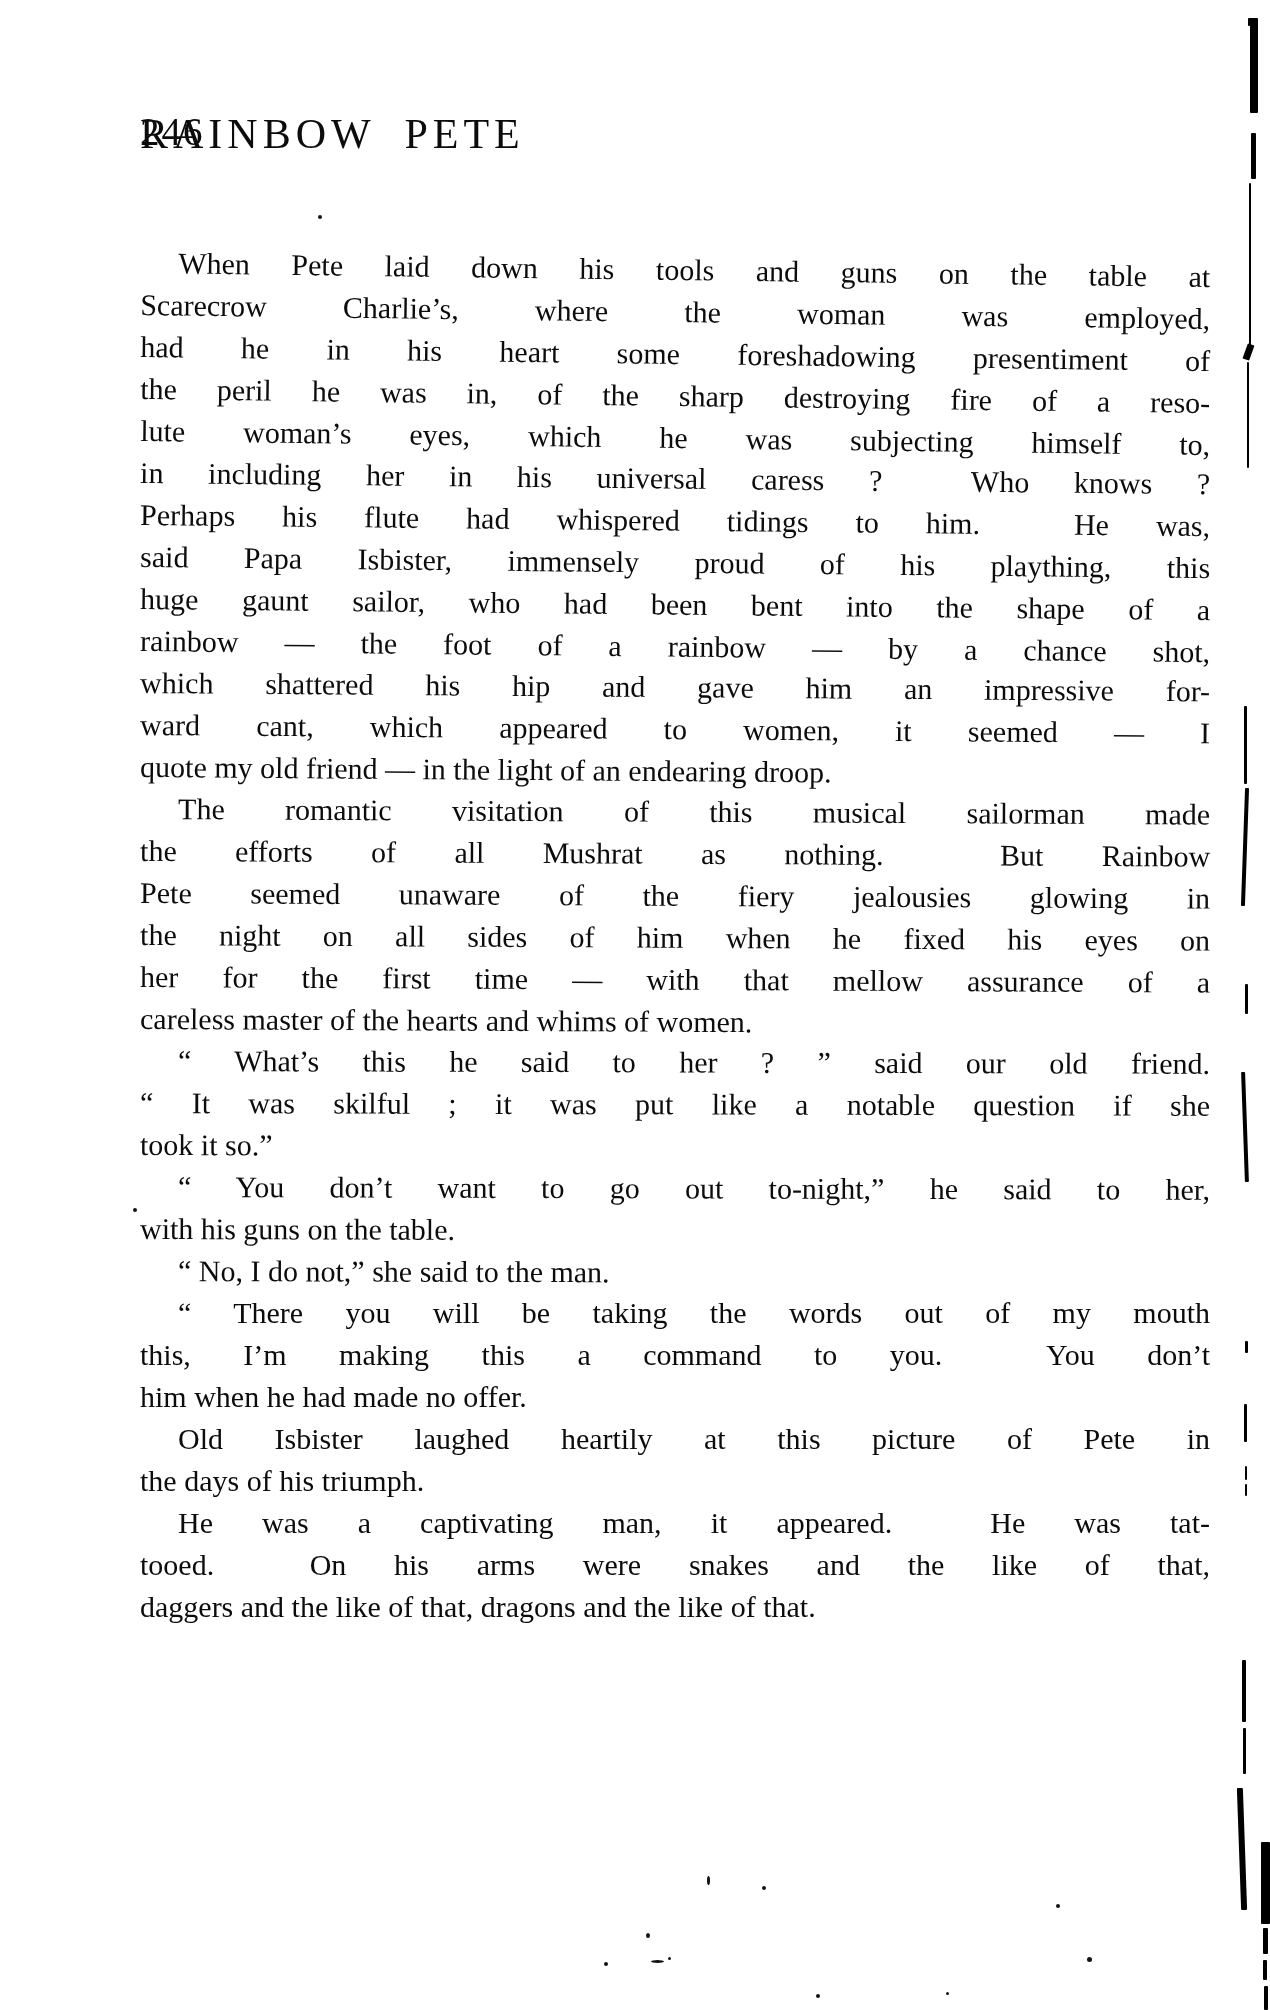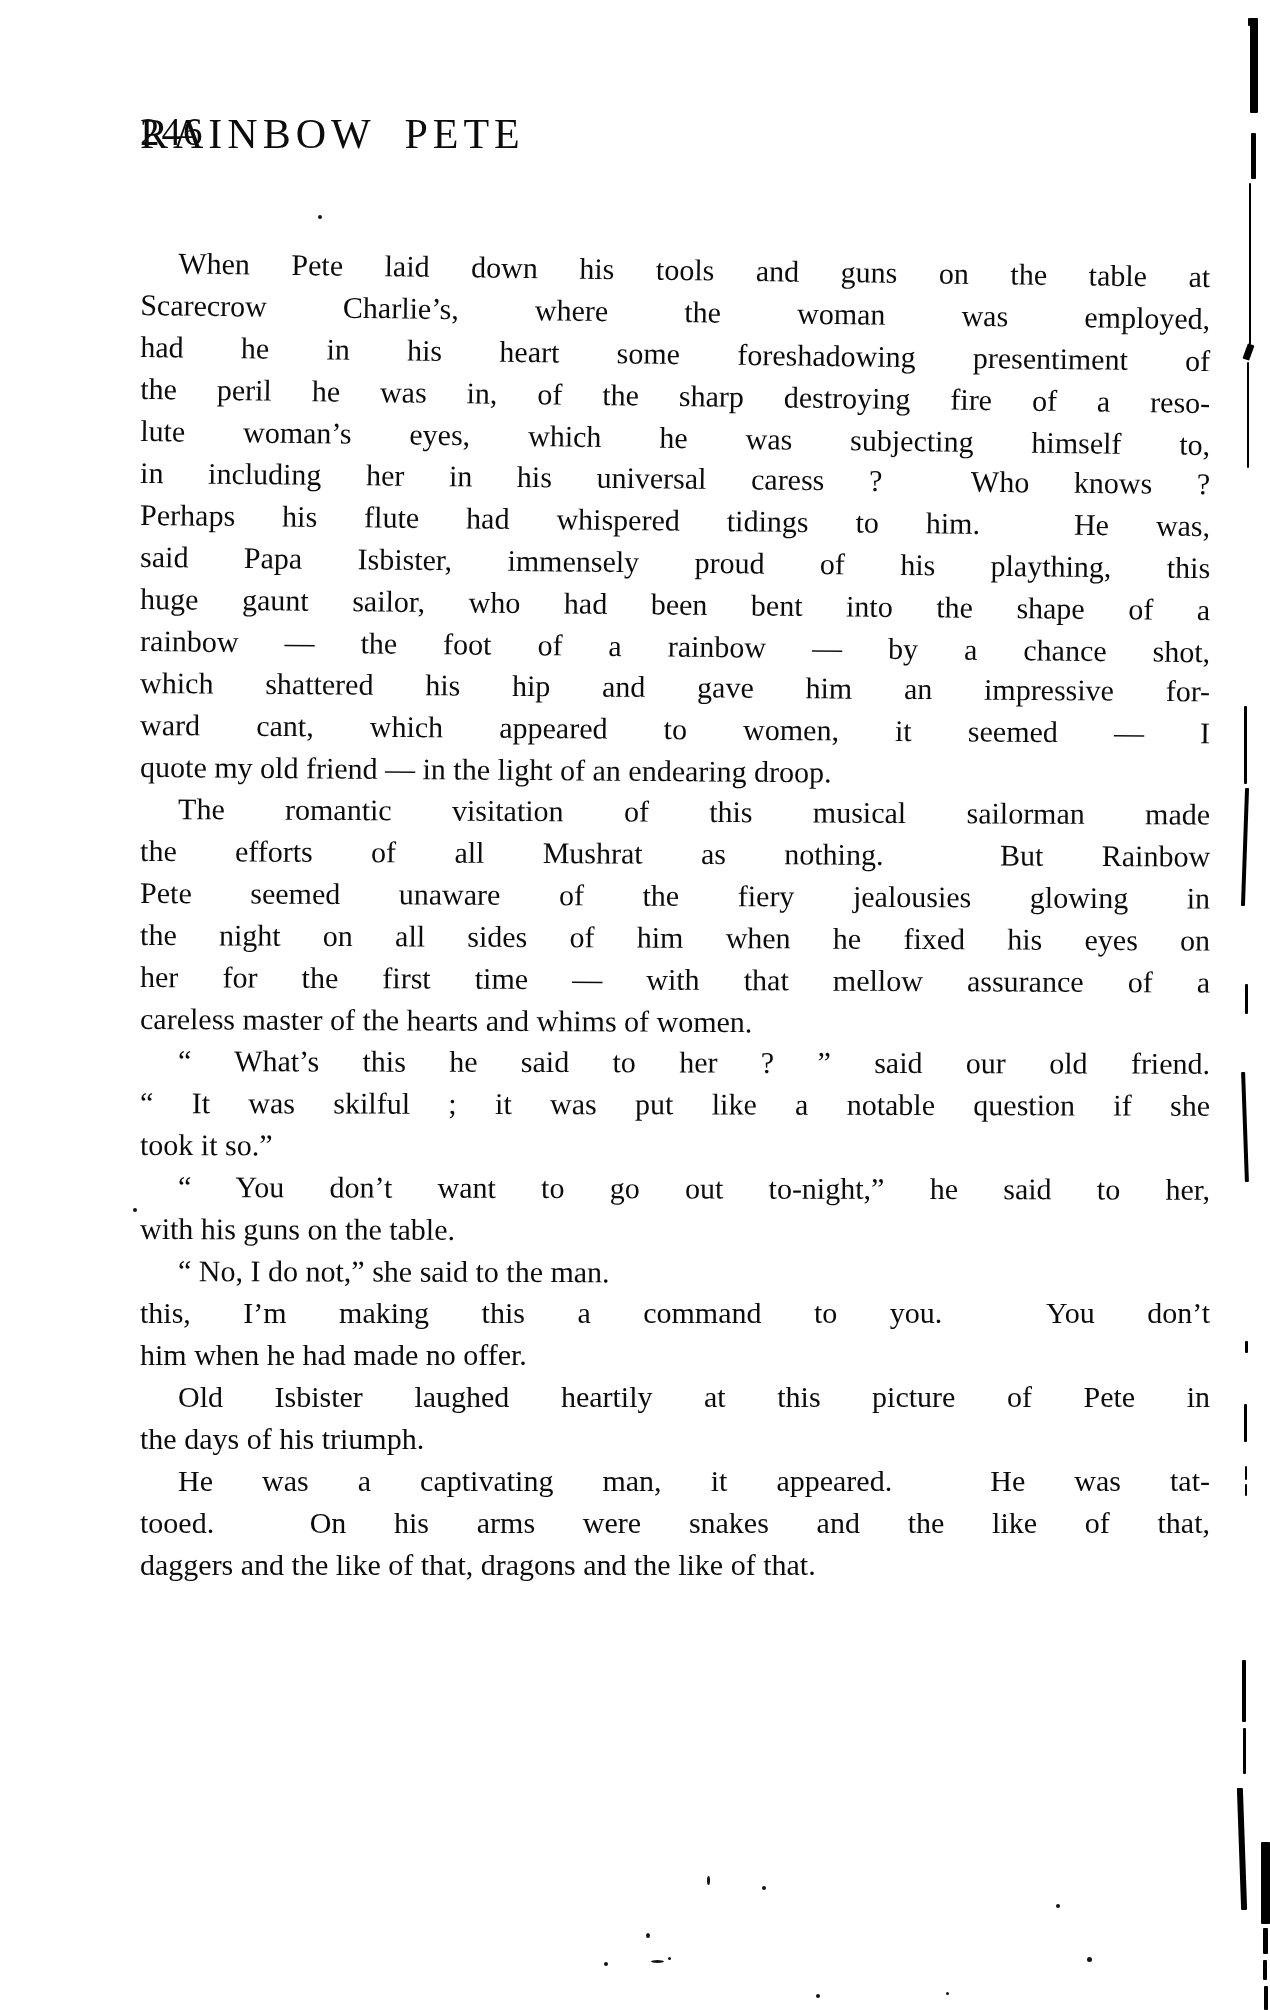--- a/index.html
+++ b/index.html
@@ -73,20 +73,21 @@
       <div class="line">Pete seemed unaware of the fiery jealousies glowing in</div>
       <div class="line">the night on all sides of him when he fixed his eyes on</div>
       <div class="line">her for the first time — with that mellow assurance of a</div>
       <div class="line last">careless master of the hearts and whims of women.</div>
       <div class="line indent">“ What’s this he said to her ? ” said our old friend.</div>
       <div class="line">“ It was skilful ; it was put like a notable question if she</div>
       <div class="line last">took it so.”</div>
       <div class="line indent">“ You don’t want to go out to-night,” he said to her,</div>
       <div class="line last">with his guns on the table.</div>
       <div class="line indent last">“ No, I do not,” she said to the man.</div>
+      <div class="line indent">“ There you will be taking the words out of my mouth</div>
       <div class="line">this, I’m making this a command to you.&nbsp; You don’t</div>
       <div class="line last">him when he had made no offer.</div>
       <div class="line indent">Old Isbister laughed heartily at this picture of Pete in</div>
       <div class="line last">the days of his triumph.</div>
       <div class="line indent">He was a captivating man, it appeared.&nbsp; He was tat-</div>
       <div class="line">tooed.&nbsp; On his arms were snakes and the like of that,</div>
       <div class="line last">daggers and the like of that, dragons and the like of that.</div>
     </div>
   <div id="artifacts">
       <div class="art" style="left: 1248px; top: 18px; width: 10px; height: 8px; transform: rotate(0deg);"></div>

